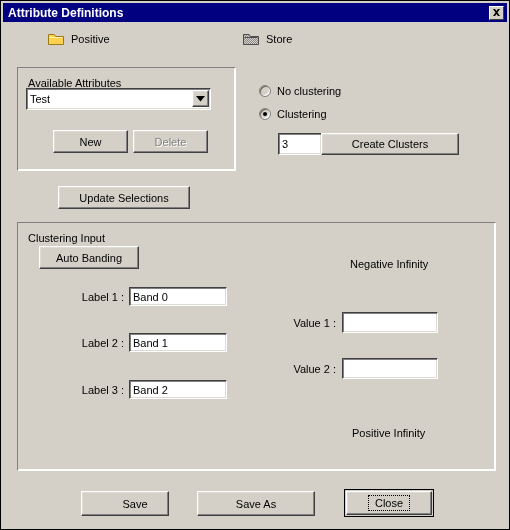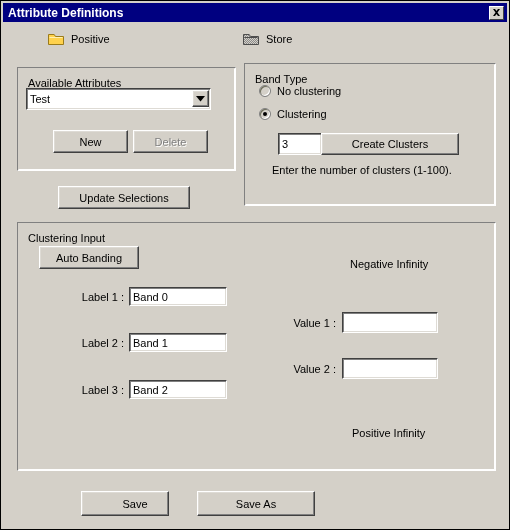--- a/index.html
+++ b/index.html
@@ -282,42 +282,37 @@
       </svg>
     </div>
   </div>
 
   <div class="btn" style="left:29px; top:129px; width:75px; height:23px;margin-left:23px;">New</div>
 
   <div class="btn disabled" style="left:132px; top:129px; width:75px; height:23px;">Delete</div>
 
   <div class="btn" style="left:57px; top:185px; width:132px; height:23px;">Update Selections</div>
 
-  <div class="group" style="left:243px; top:62px; width:252px; height:143px;">
-    <div class="inset"></div>
-    <span class="group-title">Band Type</span>
-  </div>
 
   <div class="radio-row" style="left:258px; top:84px;">
     <span class="radio-mark"></span>
     <span>No clustering</span>
   </div>
 
   <div class="radio-row" style="left:258px; top:107px;">
     <span class="radio-mark">
       <span class="dot"></span>
     </span>
     <span>Clustering</span>
   </div>
 
   <div class="field" style="left:277px; top:132px; width:44px; height:22px;">3</div>
 
   <div class="btn" style="left:320px; top:132px; width:138px; height:22px;">Create Clusters</div>
 
-  <span class="lbl" style="left:271px; top:163px;">Enter the number of clusters (1-100).</span>
 
   <div class="group" style="left:16px; top:221px; width:479px; height:249px;">
     <div class="inset"></div>
     <span class="group-title">Clustering Input</span>
   </div>
 
   <div class="btn" style="left:38px; top:245px; width:100px; height:23px;">Auto Banding</div>
 
   <span class="lbl right" style="left:50px; top:290px; width:73px;text-align:right;">Label 1 :</span>
   <div class="field" style="left:128px; top:286px; width:98px; height:19px;">Band 0</div>
@@ -335,14 +330,19 @@
 
   <span class="lbl right" style="left:268px; top:362px; width:67px;">Value 2 :</span>
   <div class="field" style="left:341px; top:357px; width:96px; height:21px;"></div>
 
   <span class="lbl" style="left:351px; top:426px;text-align:right;">Positive Infinity</span>
 
   <div class="btn" style="left:80px; top:490px; width:88px; height:25px;padding-left:20px;">Save</div>
 
   <div class="btn" style="left:196px; top:490px; width:118px; height:25px;">Save As</div>
 
+  <div class="btn default" style="left:343px; top:488px; width:90px; height:28px;">
+    <span class="inner">
+      <span class="focus">Close</span>
+    </span>
+  </div>
 
 </div>
 
 </body></html>

